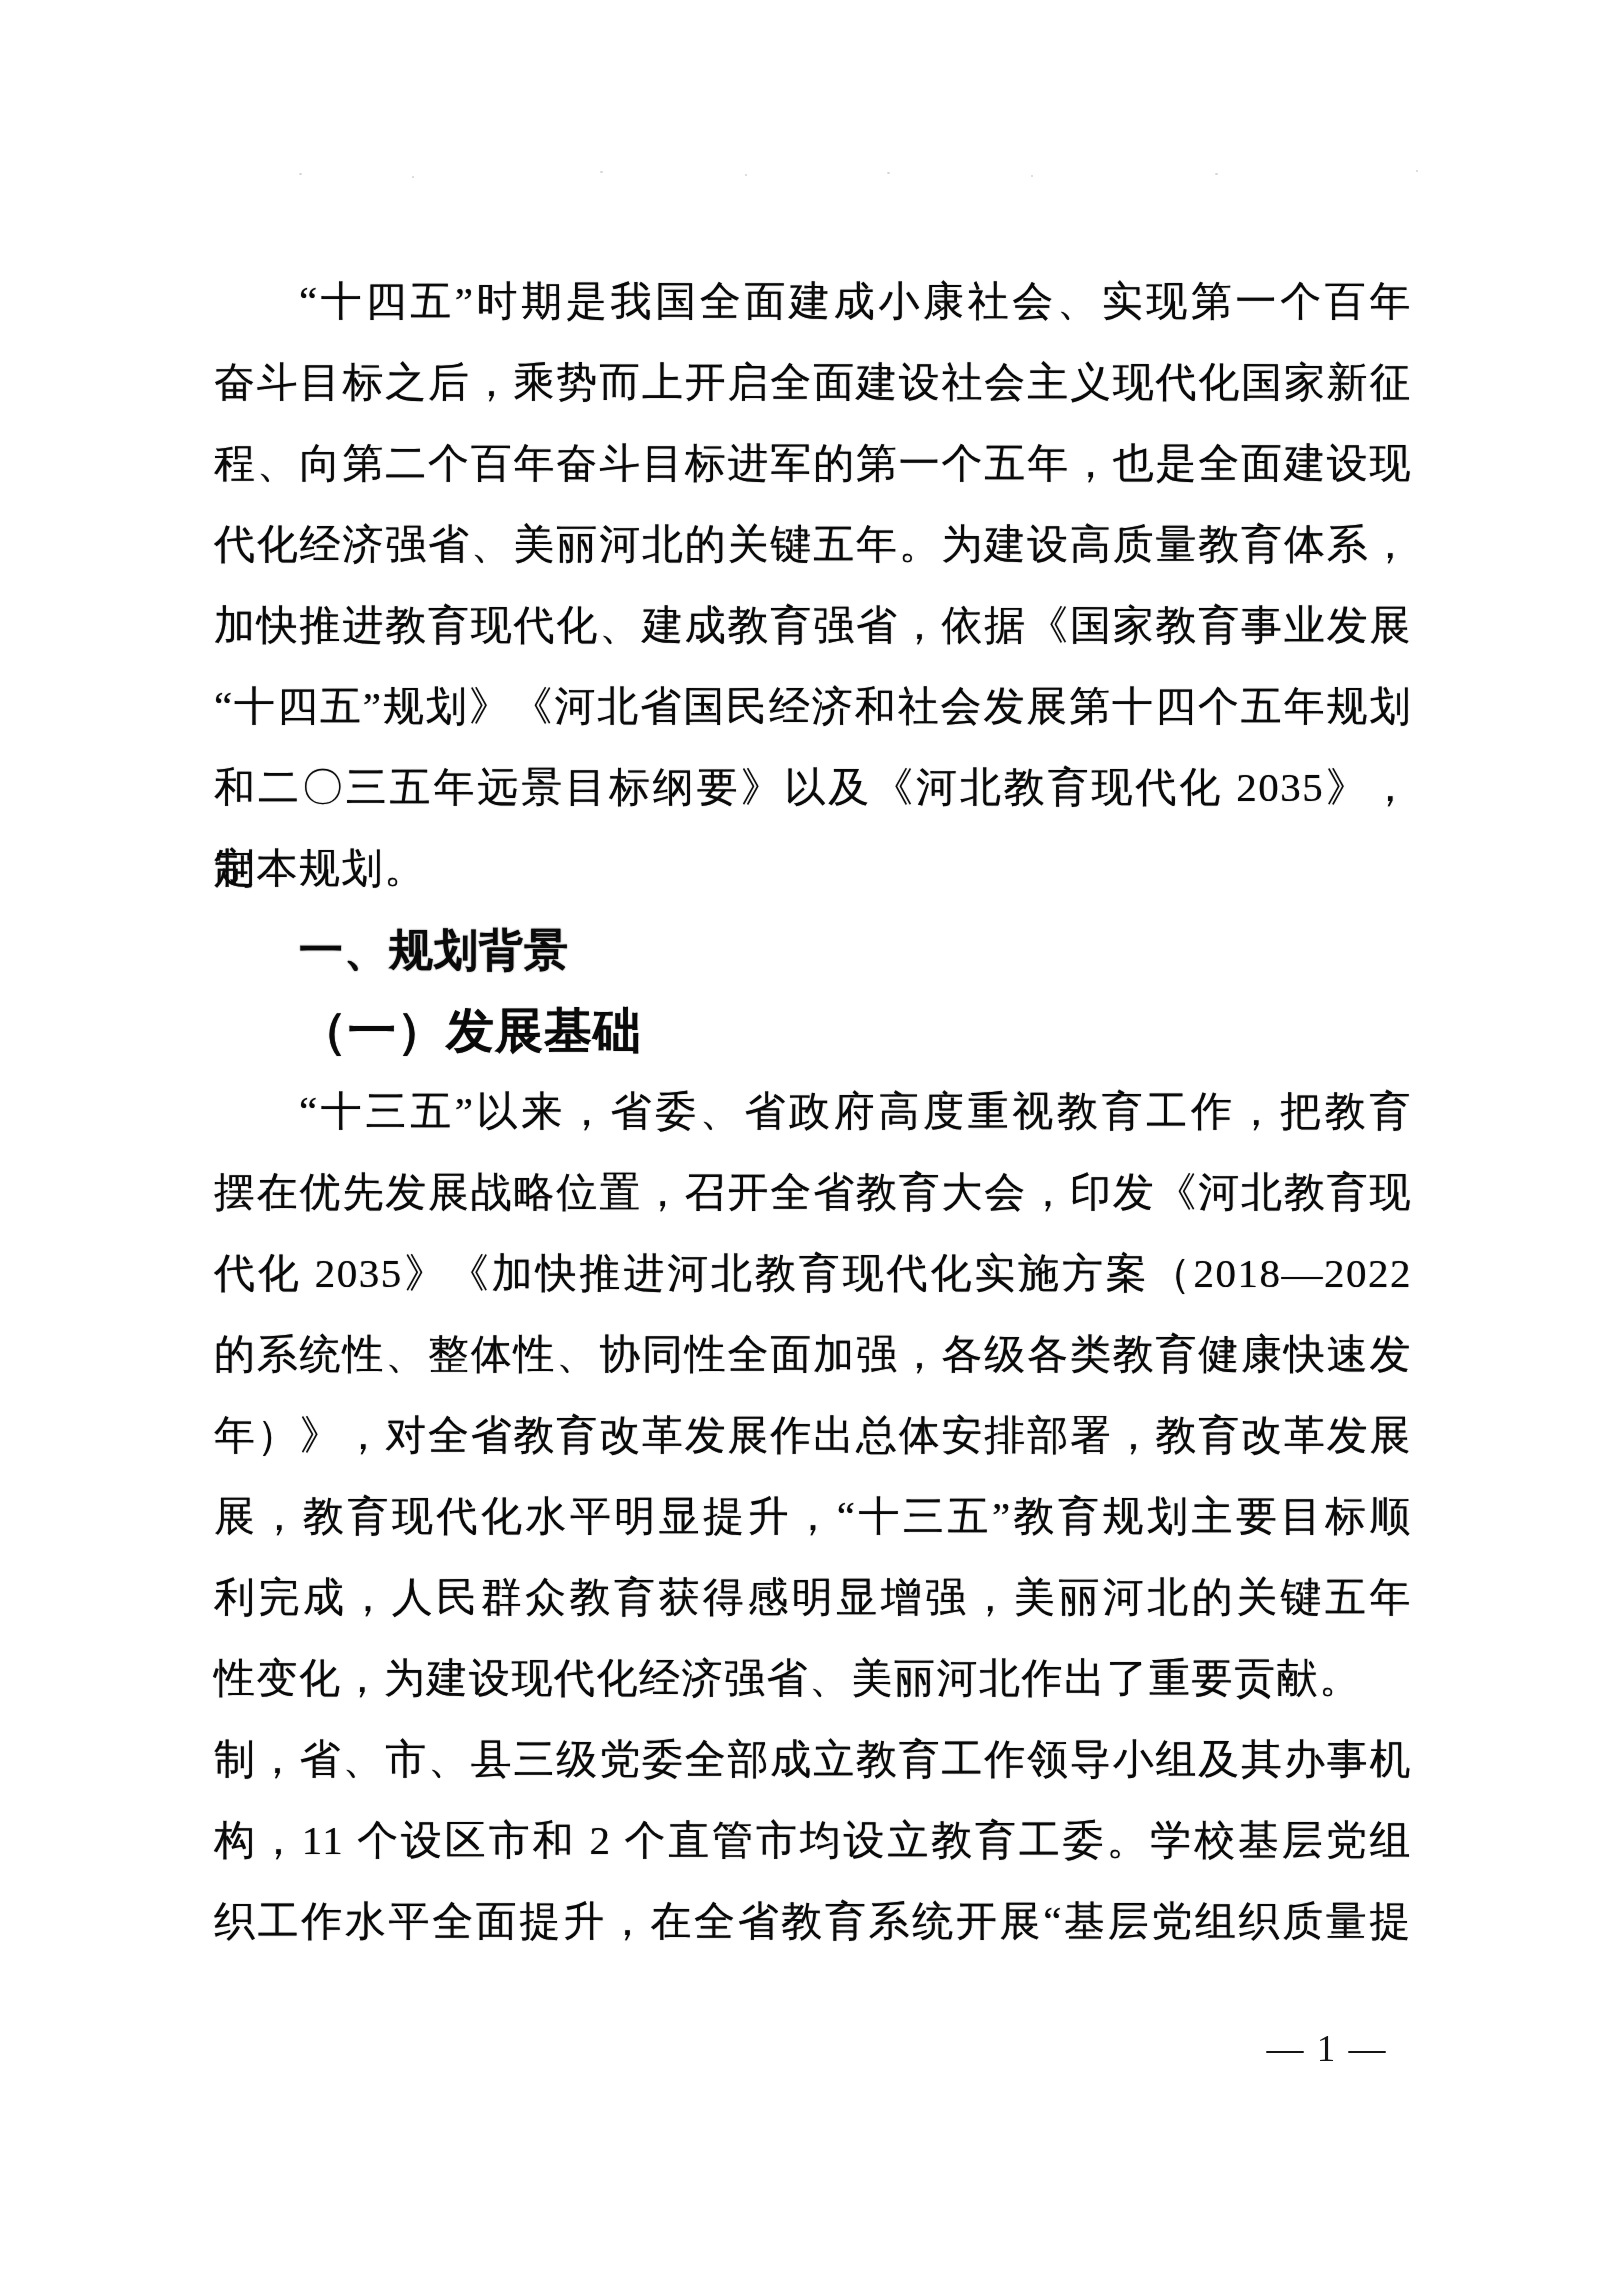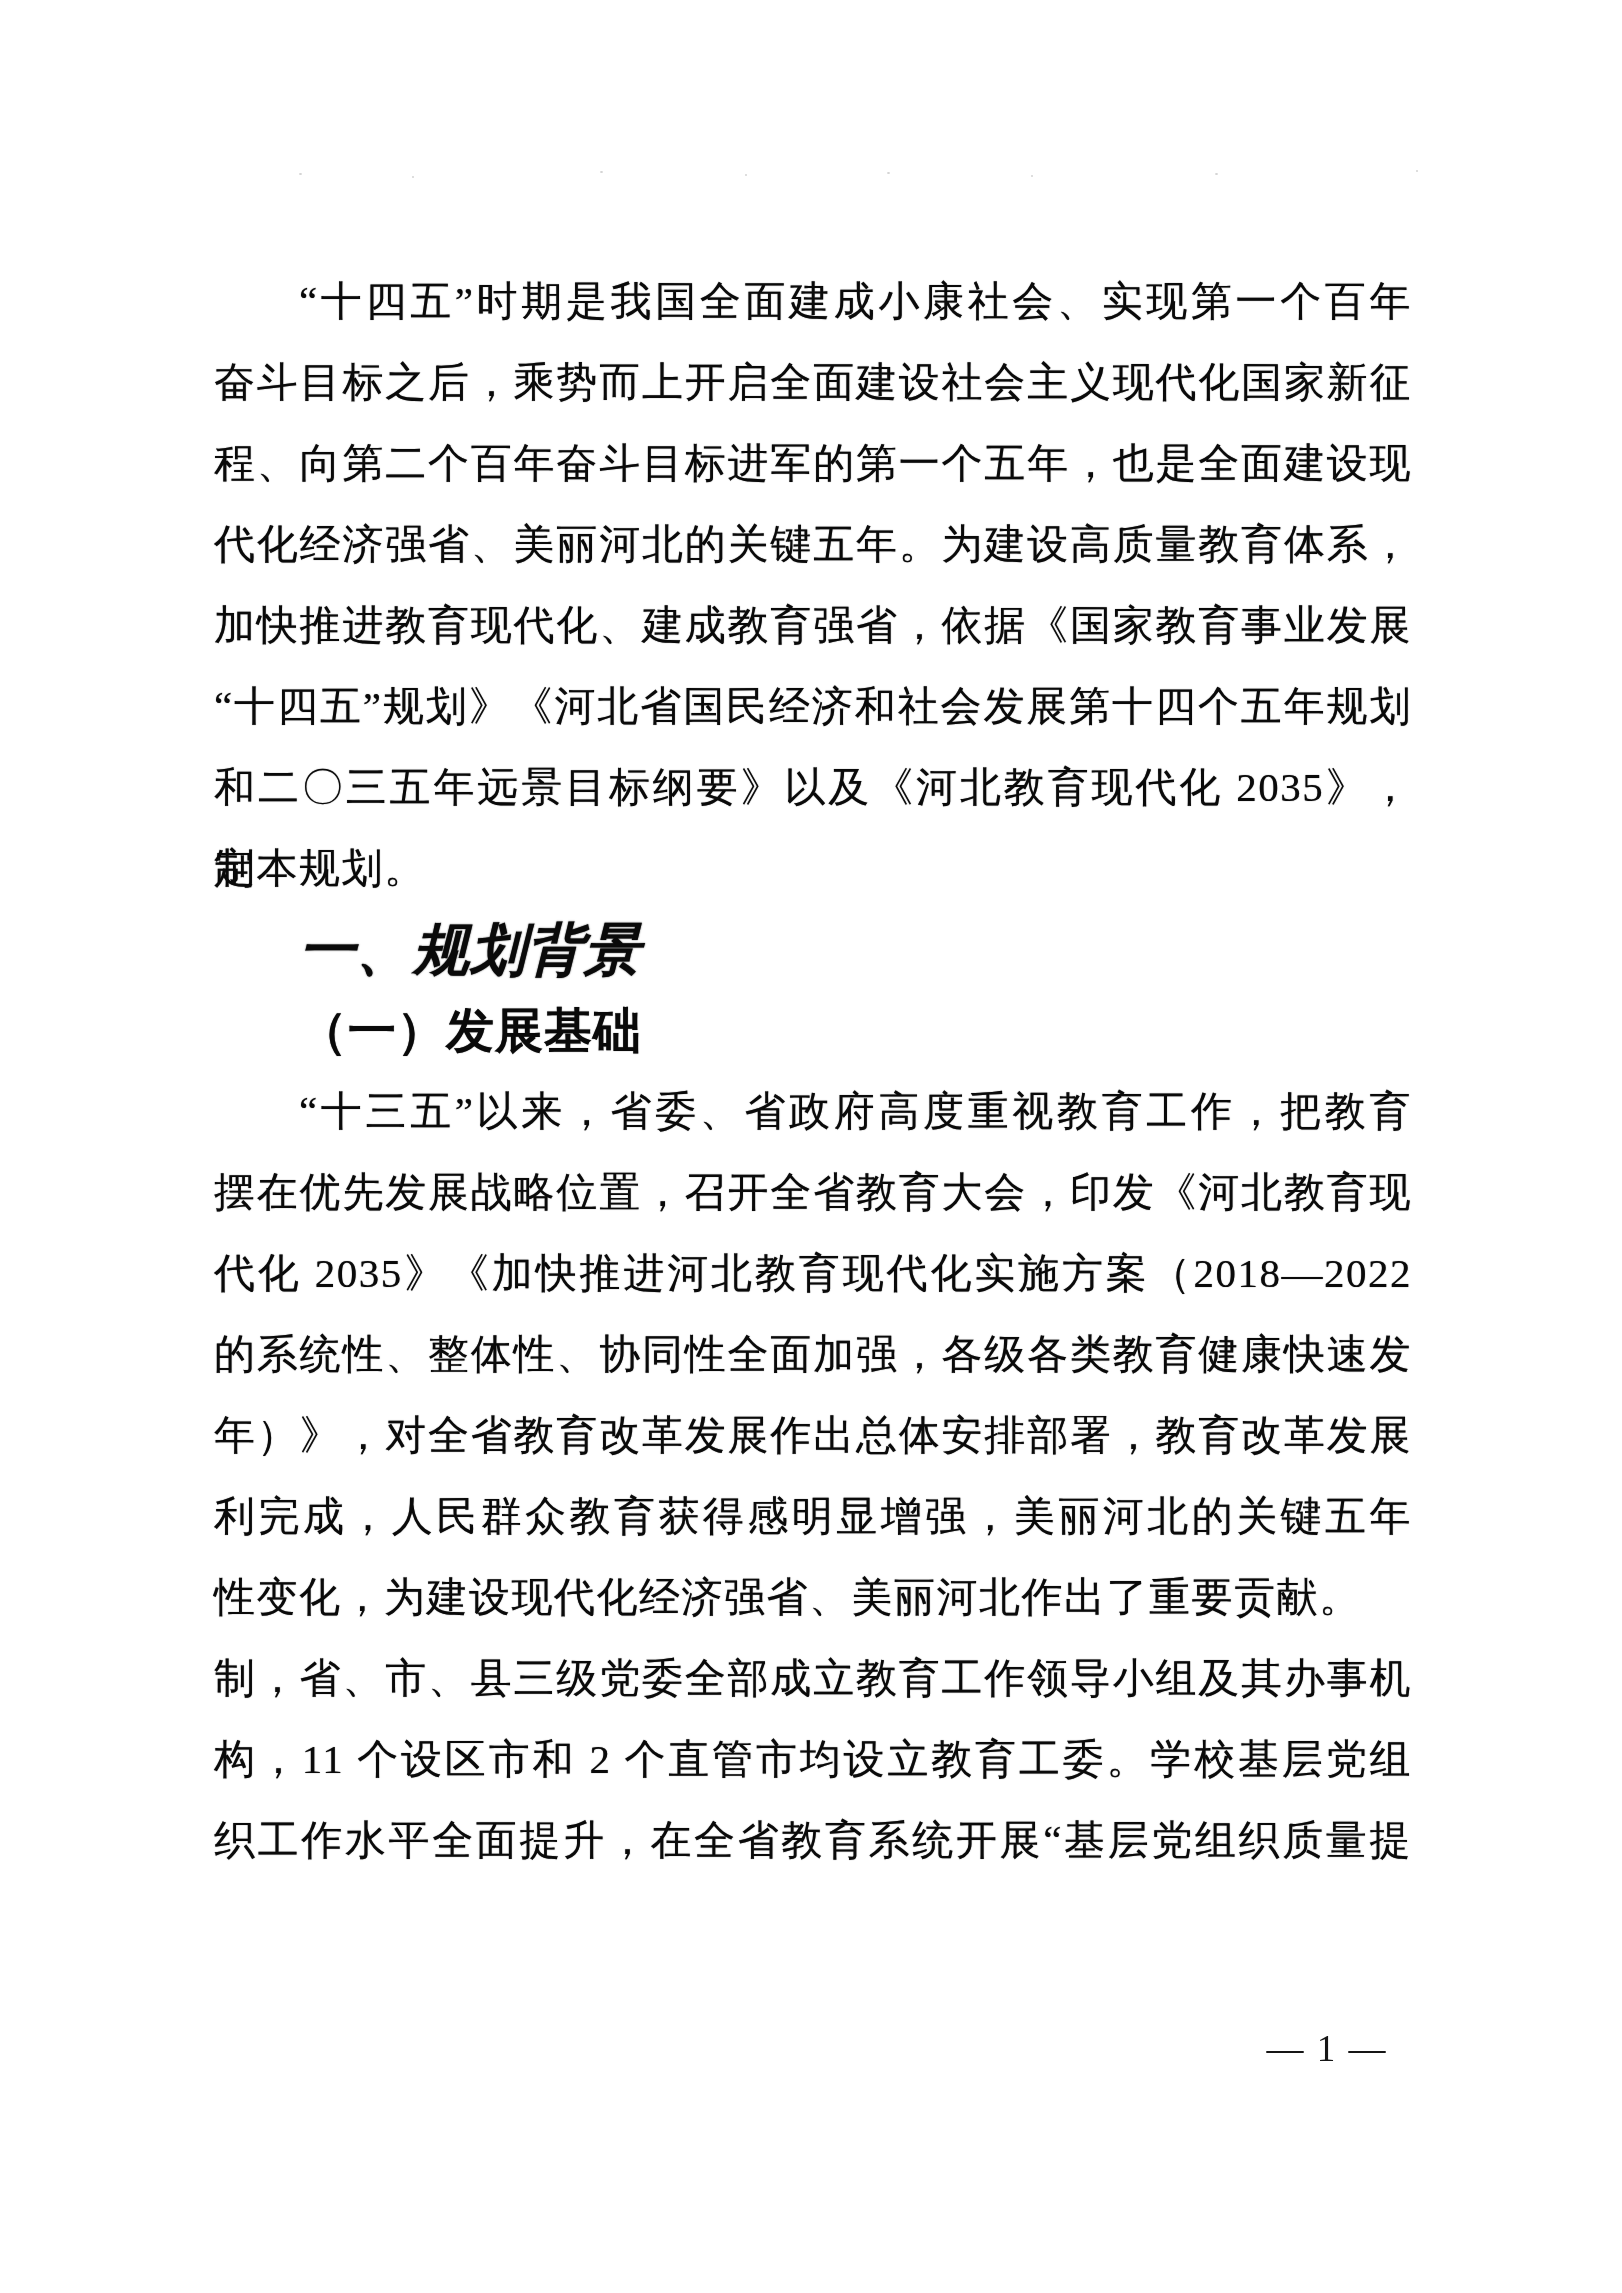--- a/index.html
+++ b/index.html
@@ -29,24 +29,23 @@
   }
   .ln.j {
     white-space: normal;
     text-align: justify;
     text-align-last: justify;
   }
   .ln.ind { text-indent: 85px; }
   .ln.h1 {
     font-family: "Liberation Sans", sans-serif;
     font-weight: bold;
-    font-size: 56px;
+    font-size: 44px;
     letter-spacing: 1px;
     text-shadow: 0 0 1.5px rgba(0,0,0,0.85);
-    font-style: italic;
   }
   .ln.h2 {
     font-weight: bold;
     font-size: 48px;
     letter-spacing: 1px;
   }
   .footer {
     position: absolute;
     left: 1229px;
     top: 2029px;
@@ -88,20 +87,21 @@
     <div class="ln j">“十四五”规划》《河北省国民经济和社会发展第十四个五年规划</div>
     <div class="ln j">和二〇三五年远景目标纲要》以及《河北教育现代化 2035》，制</div>
     <div class="ln">定本规划。</div>
     <div class="ln h1 ind">一、规划背景</div>
     <div class="ln h2 ind">（一）发展基础</div>
     <div class="ln j ind">“十三五”以来，省委、省政府高度重视教育工作，把教育</div>
     <div class="ln j">摆在优先发展战略位置，召开全省教育大会，印发《河北教育现</div>
     <div class="ln j">代化 2035》《加快推进河北教育现代化实施方案（2018—2022</div>
     <div class="ln j">的系统性、整体性、协同性全面加强，各级各类教育健康快速发</div>
     <div class="ln j">年）》，对全省教育改革发展作出总体安排部署，教育改革发展</div>
+    <div class="ln j">展，教育现代化水平明显提升，“十三五”教育规划主要目标顺</div>
     <div class="ln j">利完成，人民群众教育获得感明显增强，美丽河北的关键五年</div>
     <div class="ln">性变化，为建设现代化经济强省、美丽河北作出了重要贡献。</div>
     <div class="ln j">制，省、市、县三级党委全部成立教育工作领导小组及其办事机</div>
     <div class="ln j">构，11 个设区市和 2 个直管市均设立教育工委。学校基层党组</div>
     <div class="ln j">织工作水平全面提升，在全省教育系统开展“基层党组织质量提</div>
   </div>
 
   <div class="footer">— 1 —</div>
 
 </div>

